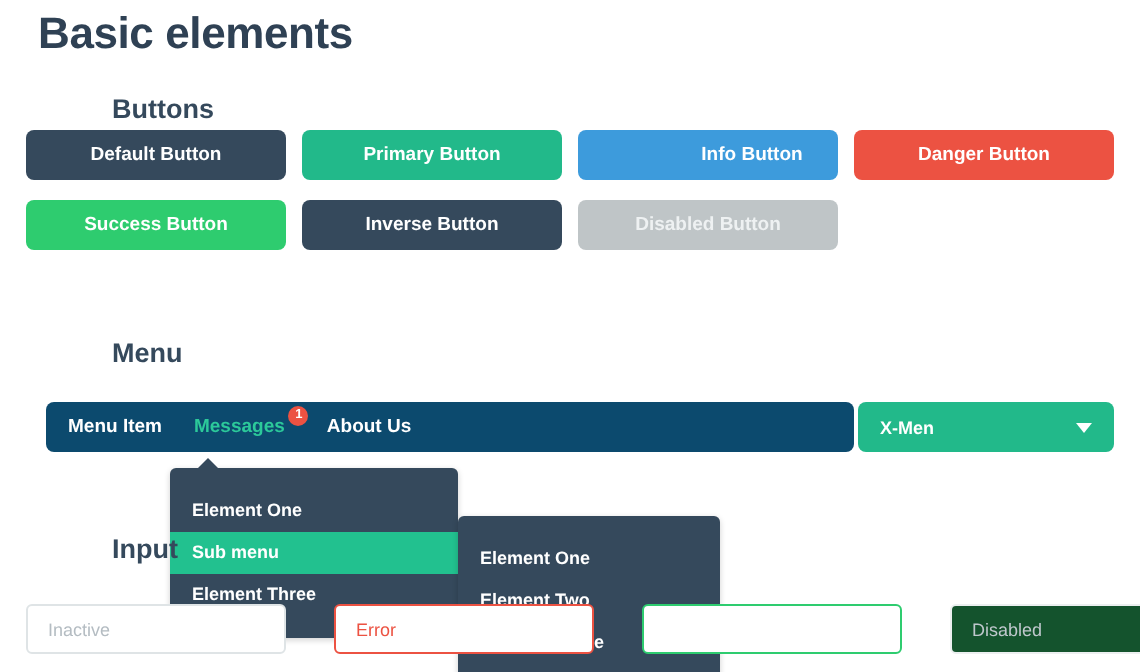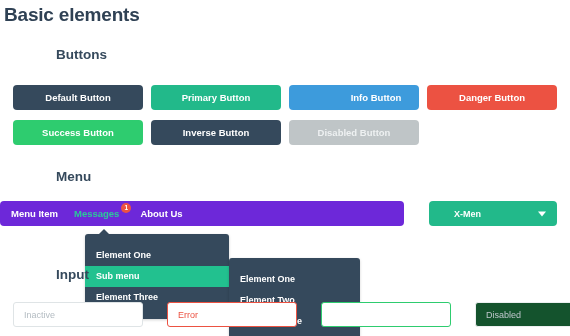--- a/index.html
+++ b/index.html
@@ -13,44 +13,44 @@
     position: relative;
     overflow: hidden;
     font-family: "Liberation Sans", sans-serif;
     color: #35495c;
     -webkit-font-smoothing: antialiased;
   }
 
   
   .page-title {
     position: absolute;
-    left: 4px;
+    left: 19px;
     top: 4px;
-    font-size: 19px;
+    font-size: 22px;
     font-weight: bold;
     letter-spacing: -0.2px;
     color: #2f4154;
   }
   .section-title {
     position: absolute;
     left: 13px;
     font-size: 13.5px;
     font-weight: bold;
     color: #35495c;
     padding-left: 43px;
   }
   .section-buttons { top: 47px; }
   .section-menu    { top: 169px; }
   .section-input   { top: 267px; }
 
   
   .btn-grid {
     position: absolute;
     left: 13px;
-    top: 85px;
+    top: 65px;
     width: 544px;
     display: grid;
     grid-template-columns: repeat(4, 130px);
     grid-auto-rows: 25px;
     column-gap: 8px;
     row-gap: 10px;
   }
   .btn {
     border: none;
     border-radius: 4px;
@@ -70,25 +70,25 @@
   .btn-info     { background: #3d9bdc; padding-left: 44px; }
   .btn-danger   { background: #ec5242; }
   .btn-success  { background: #2ecc6f; }
   .btn-warning  { background: #edc328; }
   .btn-inverse  { background: #35495c; }
   .btn-disabled { background: #bfc5c7; color: #eef1f2; cursor: default; }
 
   
   .menubar {
     position: absolute;
-    left: 0;
+    left: 23px;
     top: 201px;
     width: 404px;
     height: 25px;
-    background: #6d28d9;
+    background: #0c4a6e;
     border-radius: 4px;
     display: flex;
     align-items: center;
     padding-left: 11px;
     box-sizing: border-box;
   }
   .menu-link {
     font-size: 9.5px;
     font-weight: bold;
     color: #ffffff;
@@ -120,21 +120,21 @@
     position: absolute;
     left: 429px;
     top: 201px;
     width: 128px;
     height: 25px;
     background: #22b98a;
     border-radius: 4px;
     display: flex;
     align-items: center;
     box-sizing: border-box;
-    padding-left: 25px;
+    padding-left: 11px;
     cursor: pointer;
   }
   .select-value {
     font-size: 9px;
     font-weight: bold;
     color: #ffffff;
   }
   .select-caret {
     position: absolute;
     right: 11px;

